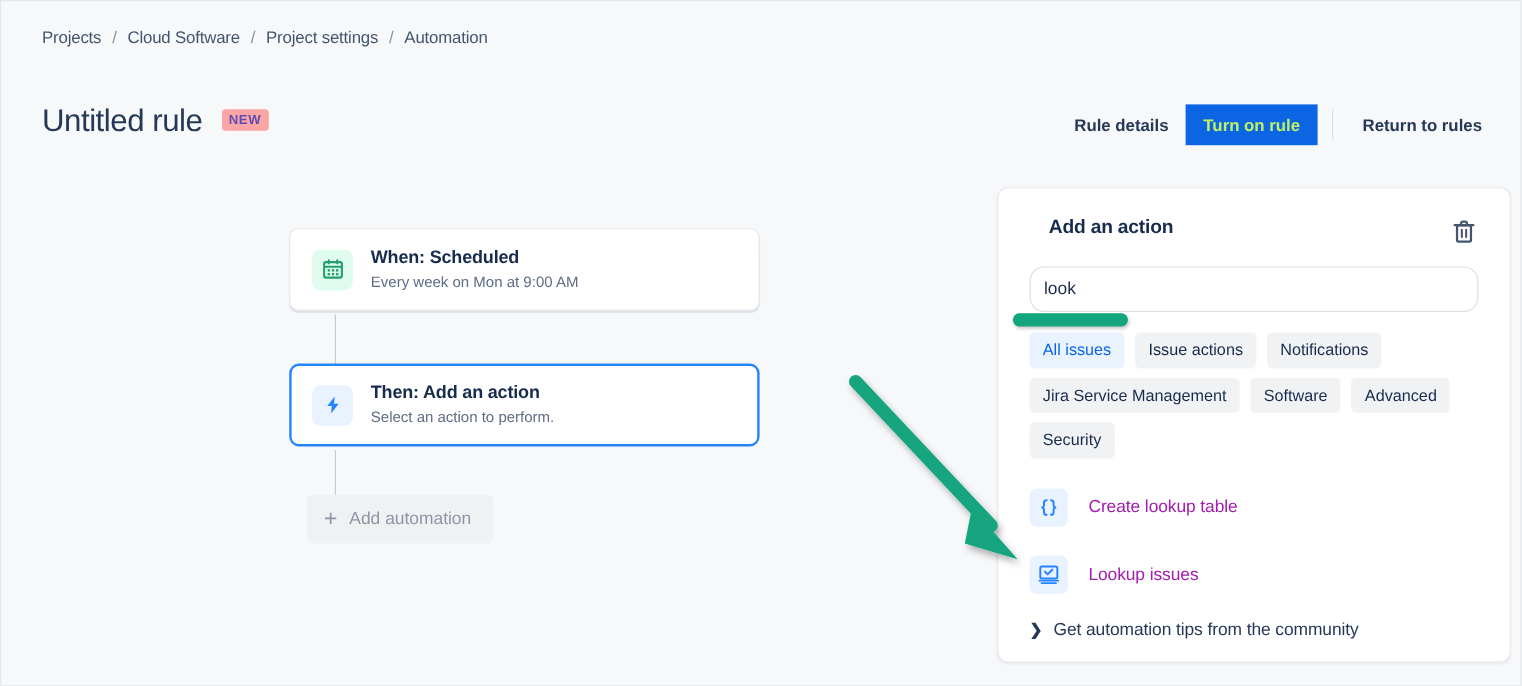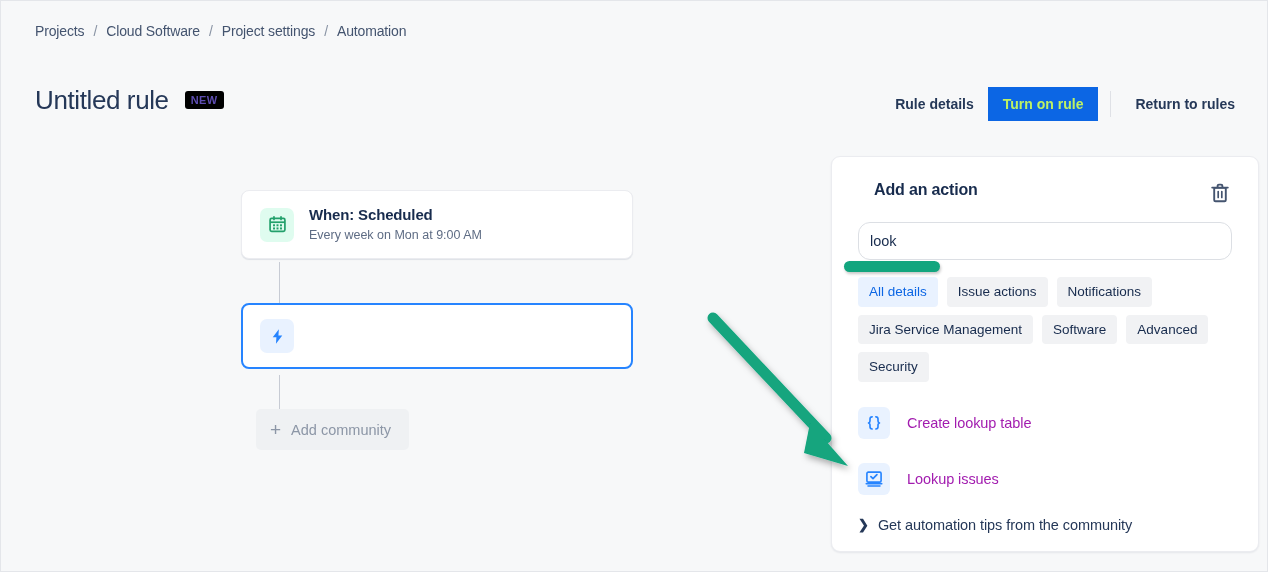--- a/index.html
+++ b/index.html
@@ -49,21 +49,21 @@
   }
   .page-title {
     font-size: 26px;
     font-weight: 400;
     color: #253858;
     letter-spacing: -0.015em;
     line-height: 1;
   }
   .badge-new {
     margin-left: 16px;
-    background: #000000;
+    background: #fca5a5;
     color: #5E4DB2;
     font-size: 11px;
     font-weight: 700;
     letter-spacing: 0.04em;
     padding: 3px 6px;
     border-radius: 3px;
     line-height: 1.1;
   }
 
   
@@ -385,45 +385,49 @@
     </div>
   </div>
 
   
   <div class="flow-card selected">
     <span class="flow-icon blue">
       <svg width="17" height="17" viewBox="0 0 20 20" fill="none" aria-hidden="true">
         <path d="M11.6 1.6 4.4 11.0h4.3l-0.5 7.4 7.4-9.6h-4.5l0.5-7.2Z" fill="#2684FF"></path>
       </svg>
     </span>
+    <div class="flow-text">
+      <span class="flow-title">Then: Add an action</span>
+      <span class="flow-sub">Select an action to perform.</span>
+    </div>
   </div>
 
   <button class="add-component">
     <span class="plus-ico">+</span>
-    <span>Add community</span>
+    <span>Add automation</span>
   </button>
 </div>
 
 <section class="panel">
   <div class="panel-head">
     <h2 class="panel-title">Add an action</h2>
     <button class="trash-btn">
       <svg width="24" height="24" viewBox="0 0 24 24" fill="none" aria-hidden="true">
         <path d="M4.2 6.6h15.6" stroke="#44546F" stroke-width="1.9" stroke-linecap="round"></path>
         <path d="M9.6 6.4V4.9c0-.7.6-1.3 1.3-1.3h2.2c.7 0 1.3.6 1.3 1.3v1.5" stroke="#44546F" stroke-width="1.9"></path>
         <path d="M6.2 6.9h11.6v12.1c0 .7-.6 1.3-1.3 1.3H7.5c-.7 0-1.3-.6-1.3-1.3V6.9Z" stroke="#44546F" stroke-width="1.9" stroke-linejoin="round"></path>
         <path d="M10.2 10.5v6M13.8 10.5v6" stroke="#44546F" stroke-width="1.7" stroke-linecap="round"></path>
       </svg>
     </button>
   </div>
 
   <input class="search-box" type="text" value="look" style="">
 
   <div class="chips">
-    <button class="chip active">All details</button>
+    <button class="chip active">All issues</button>
     <button class="chip">Issue actions</button>
     <button class="chip">Notifications</button>
     <button class="chip">Jira Service Management</button>
     <button class="chip">Software</button>
     <button class="chip">Advanced</button>
     <button class="chip">Security</button>
   </div>
 
   <div class="results">
     <button class="result-item">

